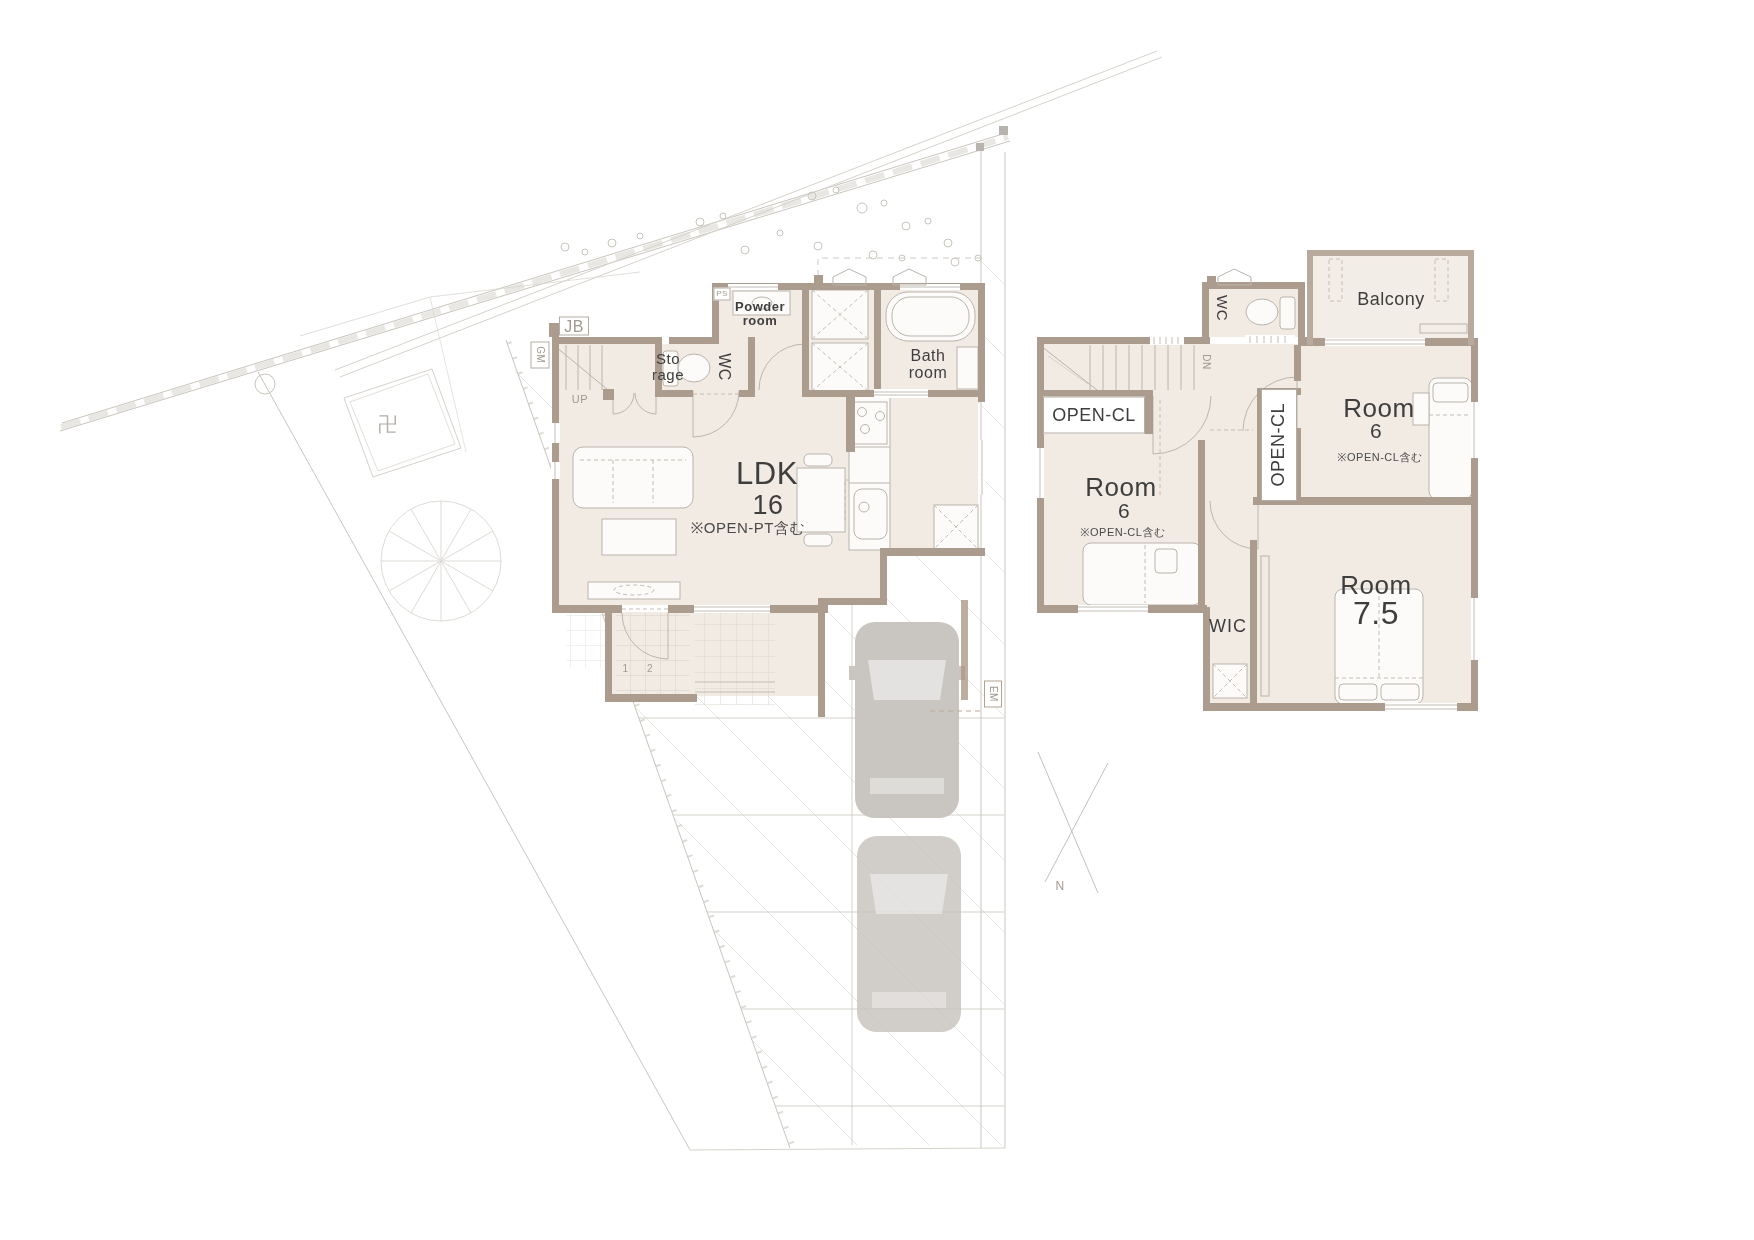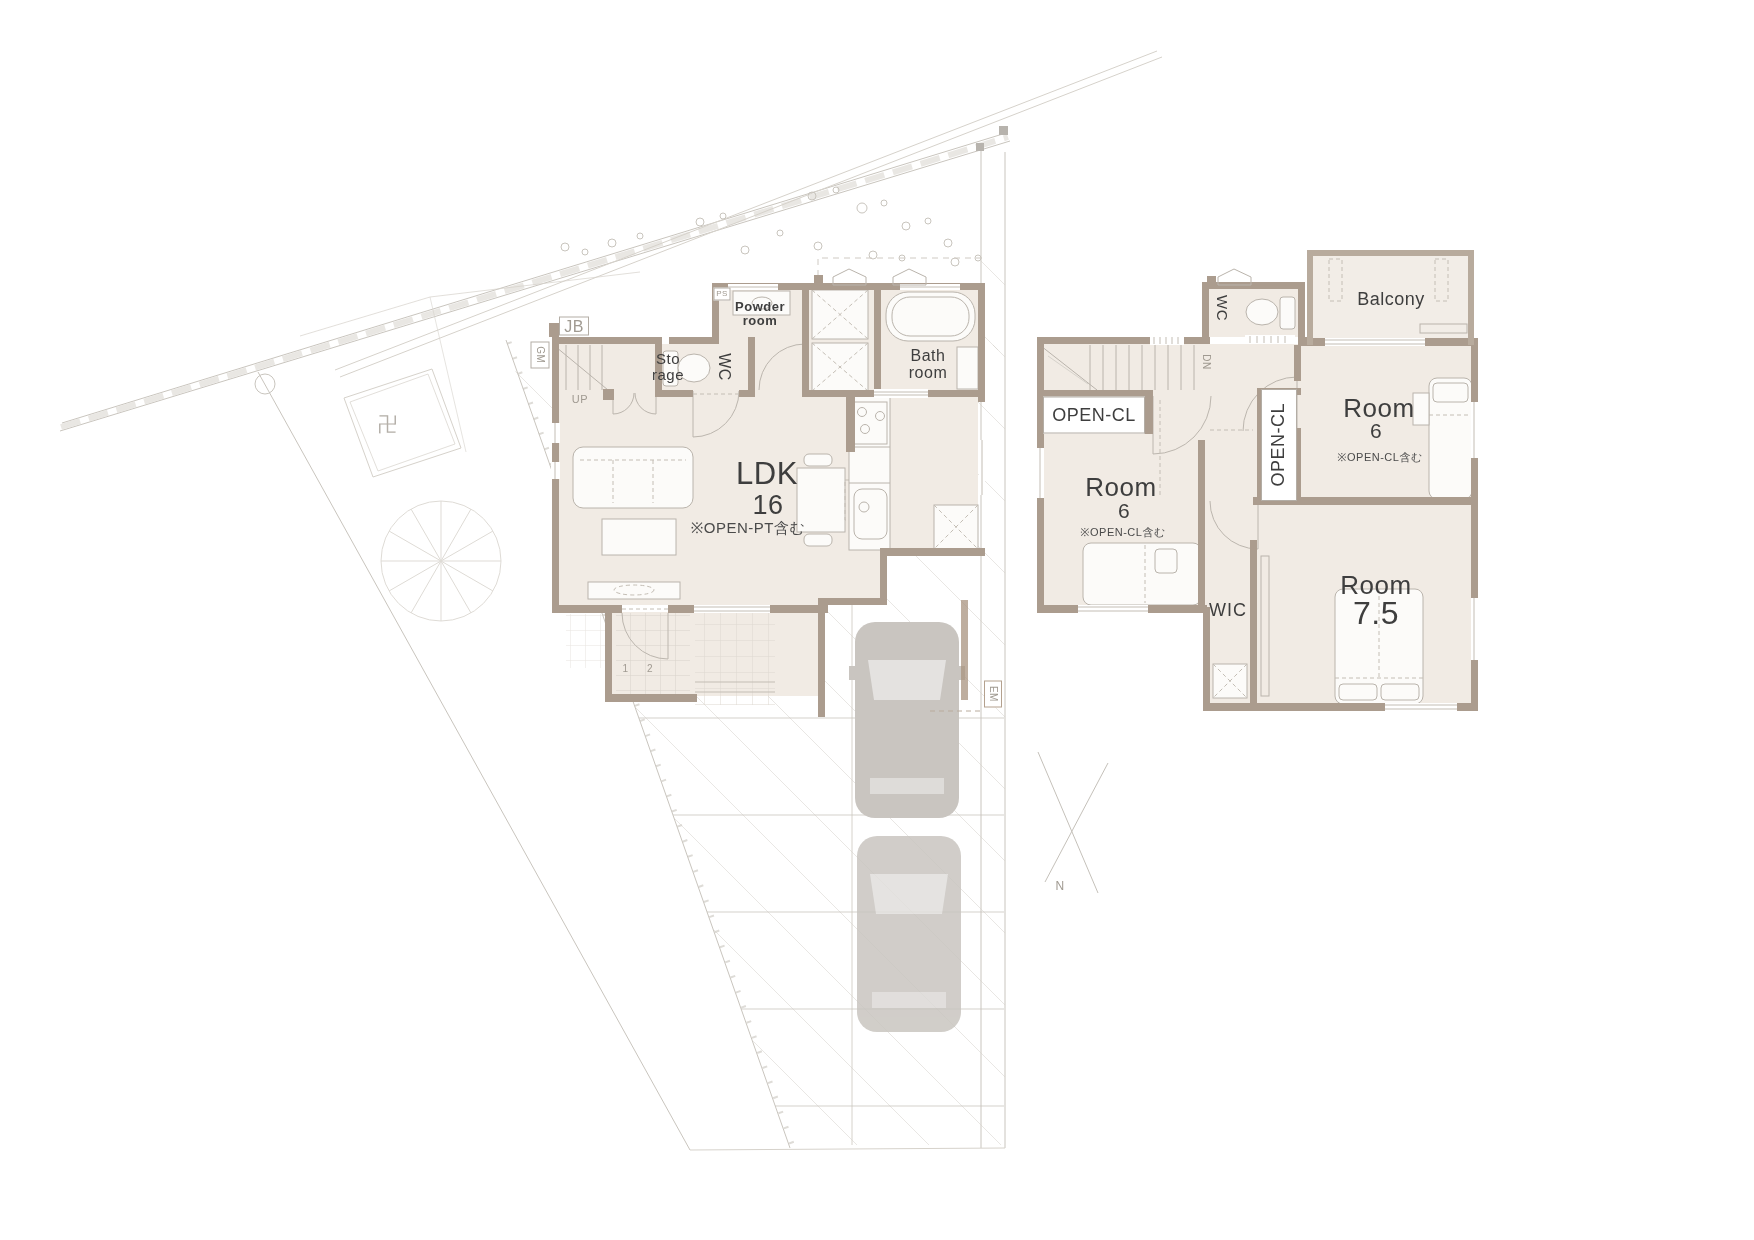--- a/index.html
+++ b/index.html
@@ -407,16 +407,16 @@
   </div>
   <div class="lbl" style="left:1121px;top:487px;font-size:26px;">Room</div>
   <div class="lbl" style="left:1124px;top:511px;font-size:21px;">6</div>
   <div class="lbl" style="left:1123px;top:533px;font-size:11px;color:#4a4a4a;">※OPEN-CL含む</div>
   <div class="lbl" style="left:1379px;top:408px;font-size:26px;">Room</div>
   <div class="lbl" style="left:1376px;top:431px;font-size:21px;">6</div>
   <div class="lbl" style="left:1380px;top:458px;font-size:11px;color:#4a4a4a;">※OPEN-CL含む</div>
   <div class="lbl" style="left:1391px;top:300px;font-size:18px;">Balcony</div>
   <div class="lbl" style="left:1376px;top:585px;font-size:26px;">Room</div>
   <div class="lbl" style="left:1376px;top:613px;font-size:32px;">7.5</div>
-  <div class="lbl" style="left:1228px;top:611px;font-size:18px;letter-spacing:1px;">WIC</div>
+  <div class="lbl" style="left:1228px;top:627px;font-size:18px;letter-spacing:1px;">WIC</div>
 </div>
 
 </div>
 
 </body></html>

